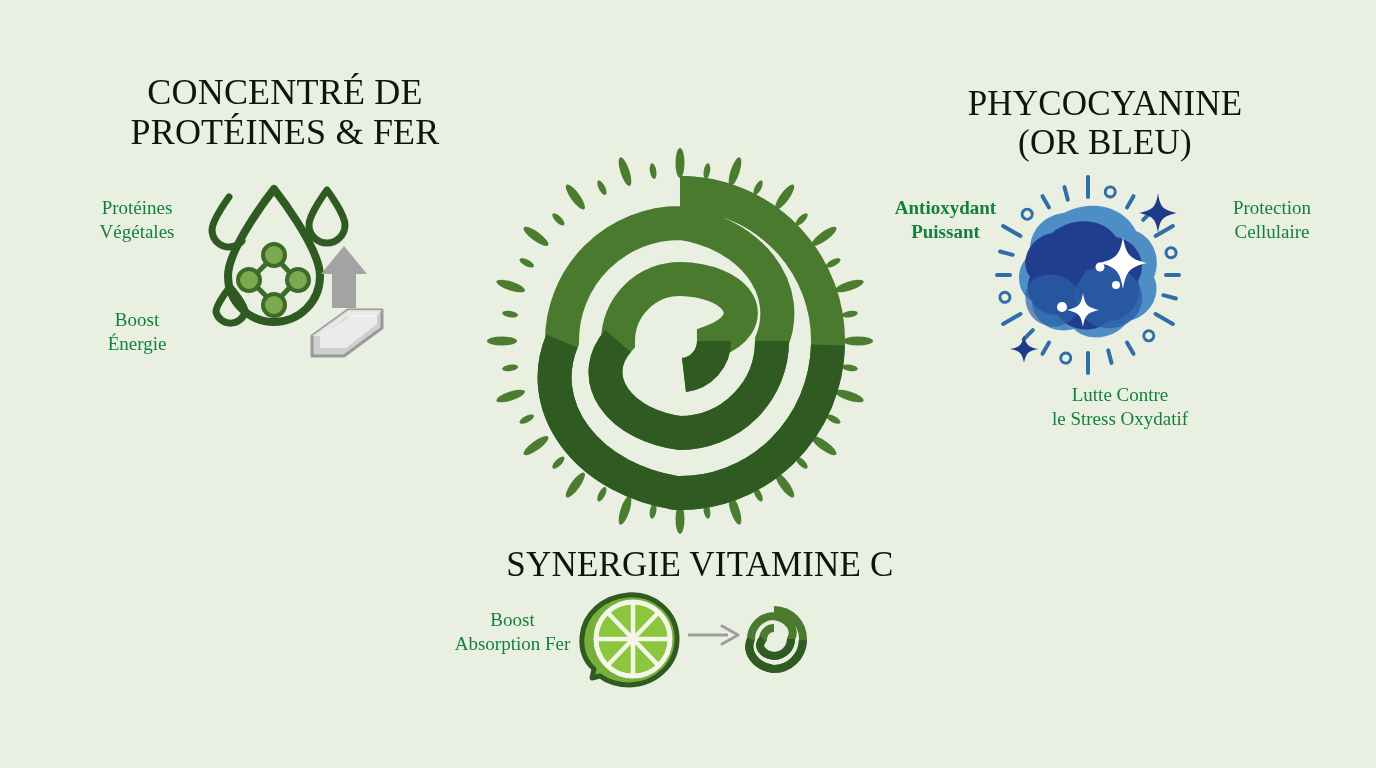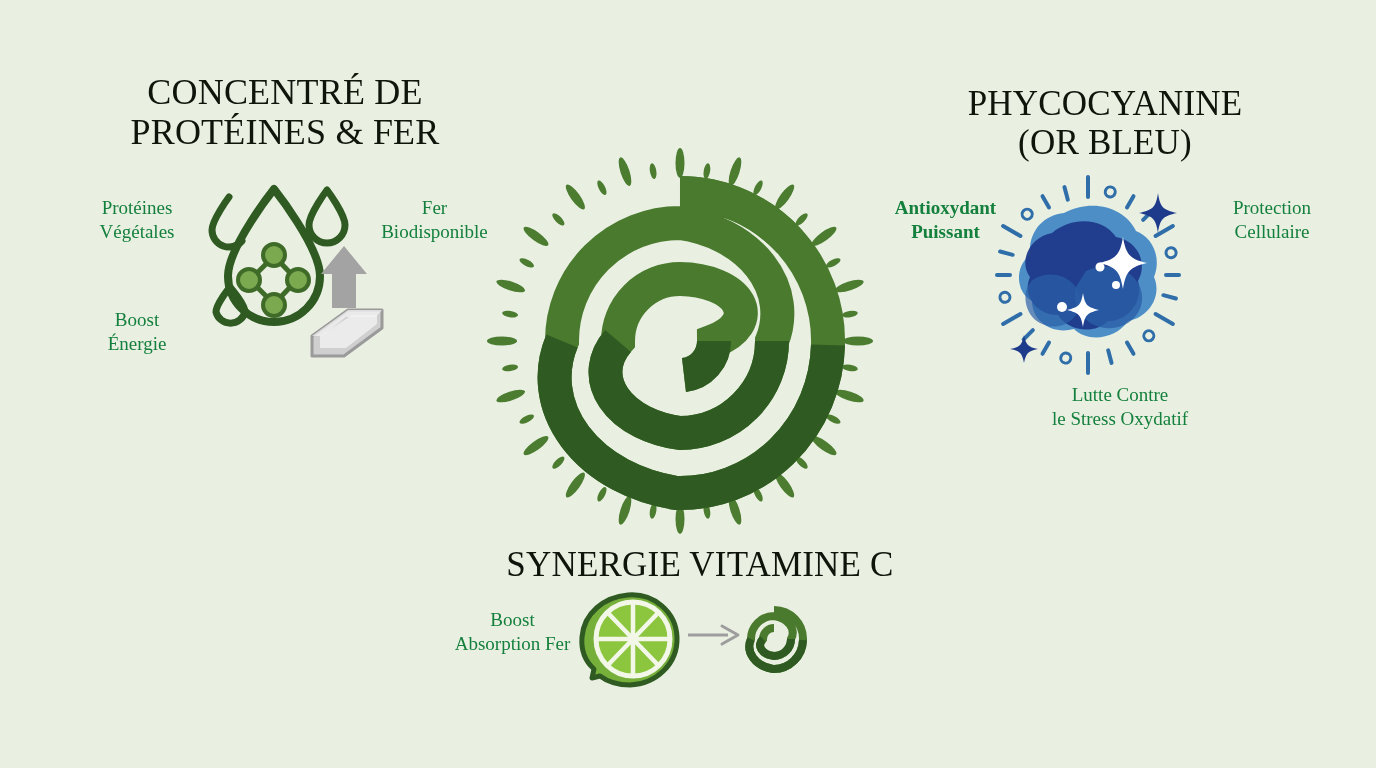--- a/index.html
+++ b/index.html
@@ -87,22 +87,20 @@
 
   <div class="section-title" id="title-left">CONCENTRÉ DE
 PROTÉINES &amp; FER</div>
 
   <div class="label" id="lbl-proteines">Protéines
 Végétales</div>
 
   <div class="label" id="lbl-boost">Boost
 Énergie</div>
 
-  <div class="label" id="lbl-fer">Fer
-Biodisponible</div>
 
   <div class="icon-wrap" id="icon-protein-iron">
     <svg width="190" height="190" viewBox="0 0 190 190">
 
       <path d="M33 13 C33 13 16 36 16 46 a17 17 0 0 0 30 11" fill="none" stroke="#2f5b22" stroke-width="7" stroke-linecap="round"></path>
 
       <path d="M34 103 C34 103 20 120 20 128 a15 15 0 0 0 29 0 c0-8-15-25-15-25 z" fill="none" stroke="#2f5b22" stroke-width="7" stroke-linejoin="round"></path>
 
       <path d="M131 6 C131 6 113 30 113 41 a18 18 0 0 0 36 0 c0-11-18-35-18-35 z" fill="none" stroke="#2f5b22" stroke-width="7" stroke-linejoin="round"></path>
 

